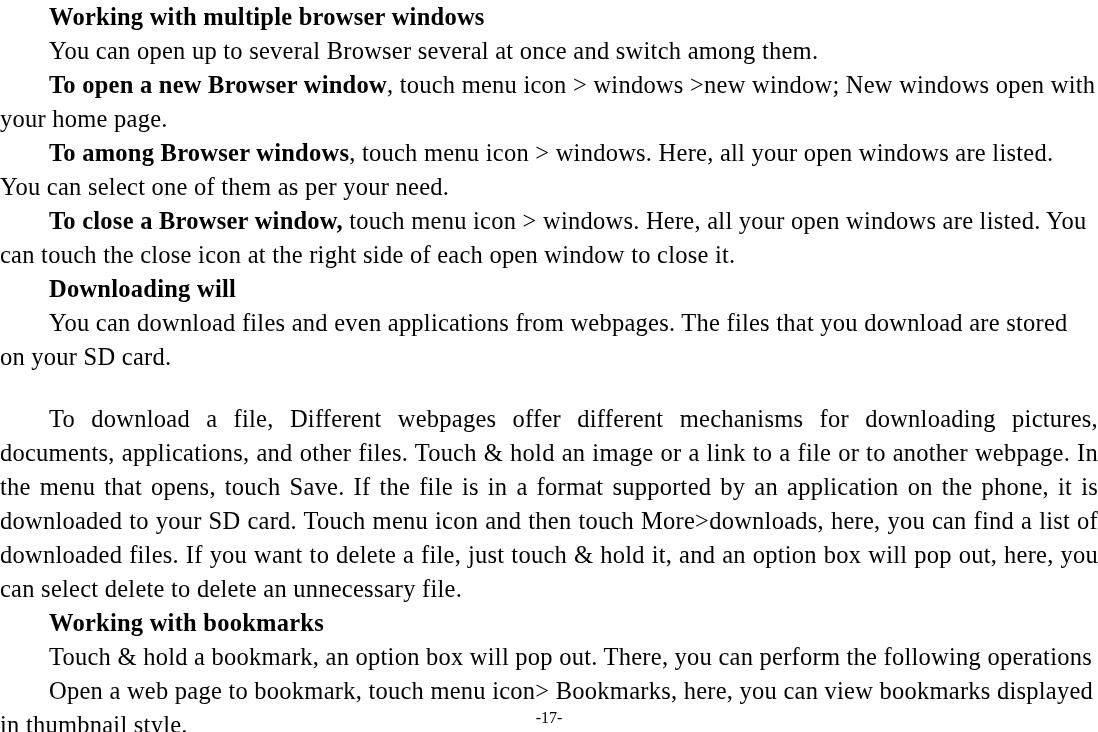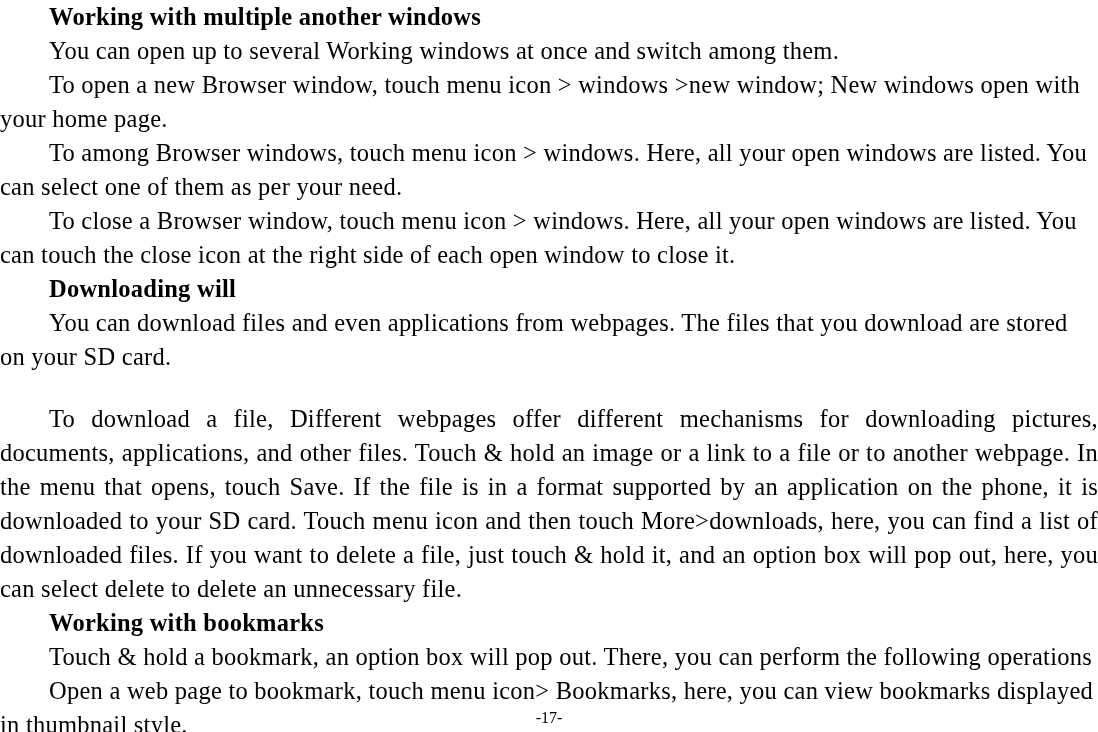--- a/index.html
+++ b/index.html
@@ -36,42 +36,42 @@
   }
   .para.justify {
     text-align: justify;
     text-justify: inter-word;
     margin-top: 28px;
   }
   .para.heading {
     font-weight: bold;
   }
   .lead {
-    font-weight: normal;
+    font-weight: bold;
   }
   .footer {
     position: absolute;
     left: 0;
     right: 0;
     top: 706px;
     text-align: center;
     font-size: 16px;
     line-height: 24px;
     font-family: "Liberation Serif", "DejaVu Serif", serif;
   }
 </style>
 </head>
 <body>
 
 <div class="page">
   <div class="content">
 
-    <p class="para heading">Working with multiple another windows</p>
+    <p class="para heading">Working with multiple browser windows</p>
 
-    <p class="para">You can open up to several Working windows at once and switch among them.</p>
+    <p class="para">You can open up to several Browser several at once and switch among them.</p>
 
     <p class="para"><span class="lead">To open a new Browser window</span><span>, touch menu icon &gt; windows &gt;new window; New windows open with your home page.</span></p>
 
     <p class="para"><span class="lead">To among Browser windows</span><span>, touch menu icon &gt; windows. Here, all your open windows are listed. You can select one of them as per your need.</span></p>
 
     <p class="para"><span class="lead">To close a Browser window,</span><span> touch menu icon &gt; windows. Here, all your open windows are listed. You can touch the close icon at the right side of each open window to close it.</span></p>
 
     <p class="para heading">Downloading will</p>
 
     <p class="para">You can download files and even applications from webpages. The files that you download are stored on your SD card.</p>

